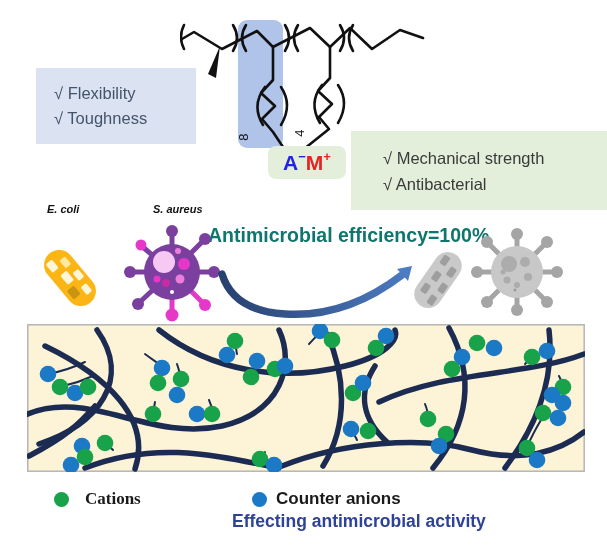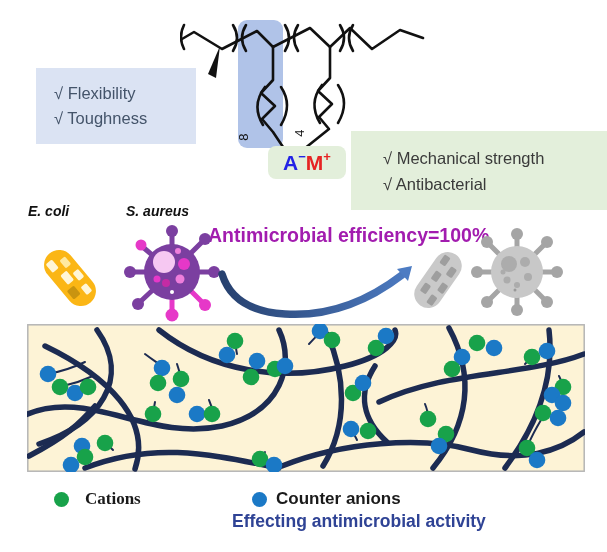--- a/index.html
+++ b/index.html
@@ -9,24 +9,24 @@
   .benefit-box{box-sizing:border-box;display:flex;flex-direction:column;justify-content:center;}
   #flex-box{left:36px;top:68px;width:160px;height:76px;background:#dbe3f3;padding-left:18px;
             color:#44546a;font-size:16.5px;line-height:25px;}
   #strength-box{left:351px;top:131px;width:278px;height:79px;background:#e3efdb;padding-left:32px;
             color:#3a3a3a;font-size:16.5px;line-height:26px;}
   #ion-box{left:268px;top:146px;width:78px;height:33px;background:#e3efdb;border-radius:8px;
            display:flex;align-items:center;justify-content:center;font-size:21px;font-weight:bold;}
   #ion-box sup{font-size:13px;position:relative;top:-1px;}
   .anion{color:#2323e6;}
   .cation{color:#e62323;}
-  .species-label{font-style:italic;font-weight:600;color:#111;font-size:14px;}
+  .species-label{font-style:italic;font-weight:600;color:#111;font-size:11px;margin-left:19px;}
   #ecoli-label{left:28px;top:203px;}
-  #saureus-label{left:126px;top:203px;}
-  #efficiency{left:208px;top:224px;color:#a21caf;font-size:19.5px;font-weight:600;}
+  #saureus-label{left:134px;top:203px;}
+  #efficiency{left:208px;top:224px;color:#0f766e;font-size:19.5px;font-weight:600;}
   .legend-dot{width:15px;height:15px;border-radius:50%;}
   .legend-label{font-size:17px;font-weight:600;color:#1a1a1a;}
   .legend-caption{font-size:17.5px;font-weight:600;}
   #killing-caption{left:38px;top:511px;color:#00a651;}
   #effecting-caption{left:232px;top:511px;color:#2f4395;}
   svg{display:block;}
 </style>
 </head>
 <body>
 

